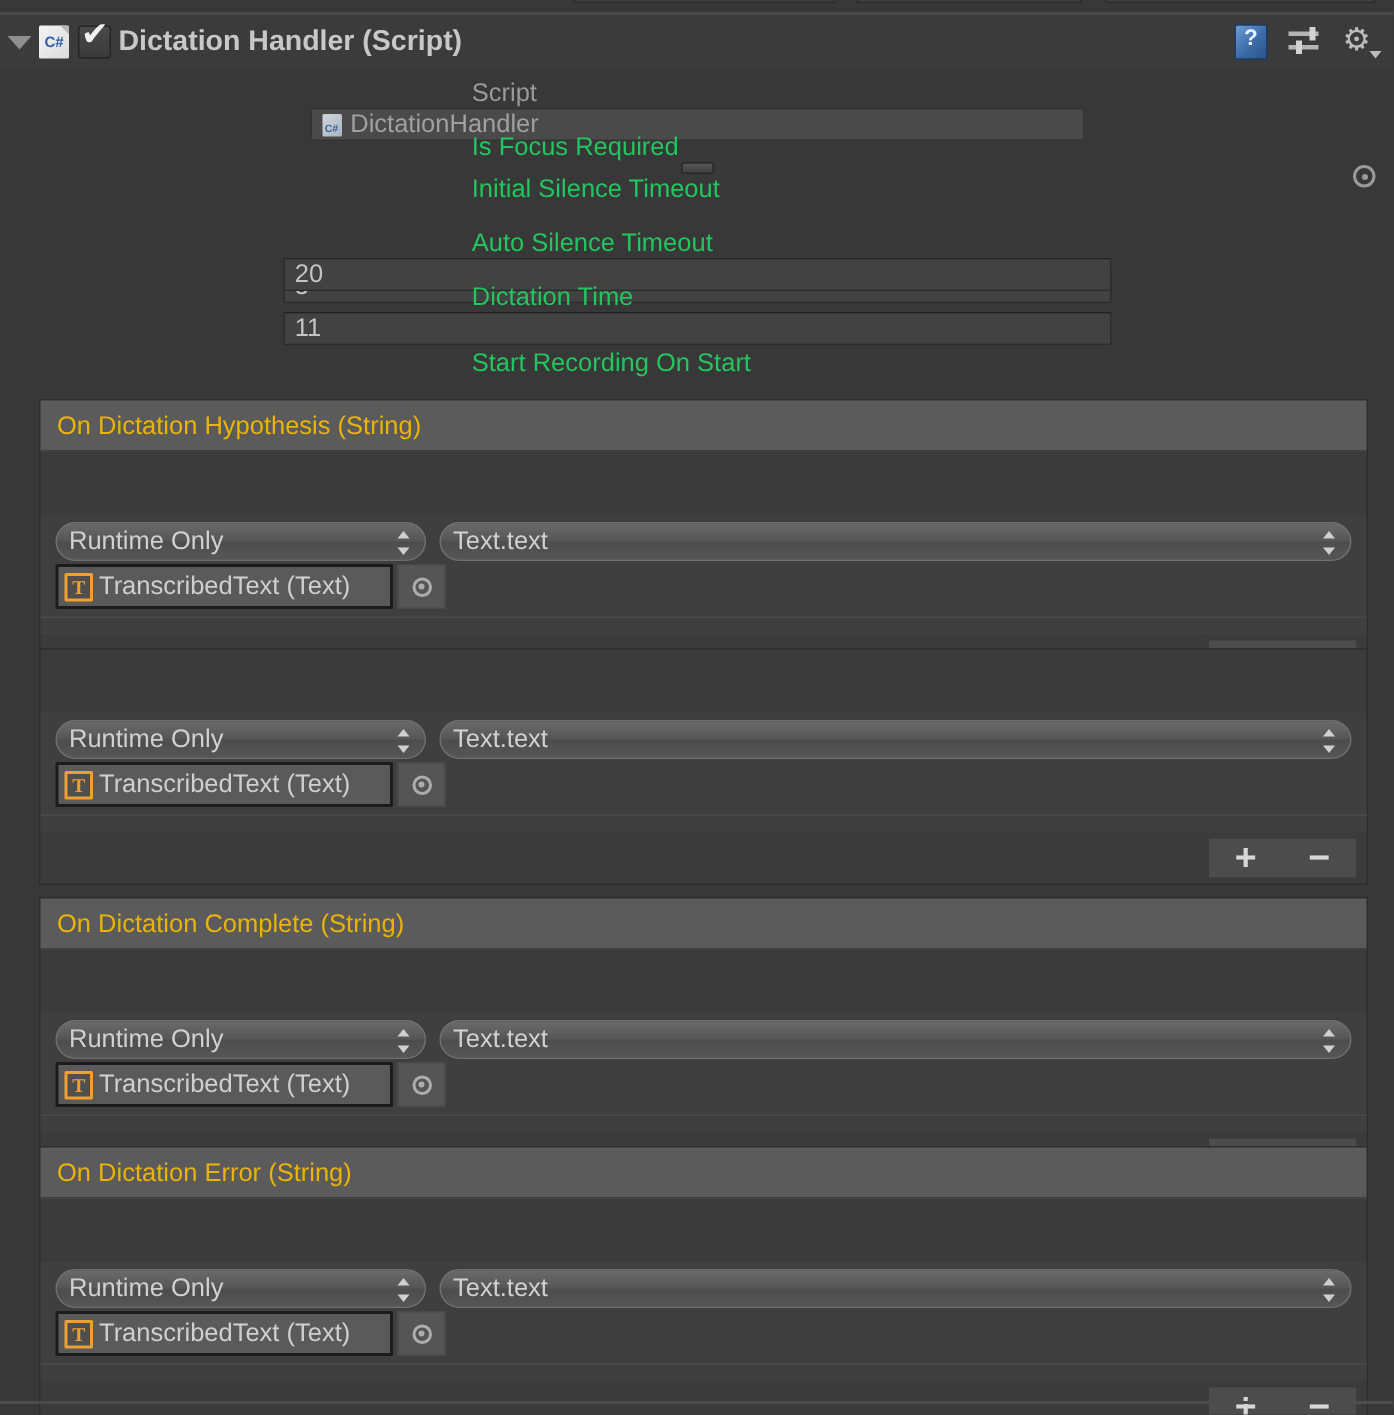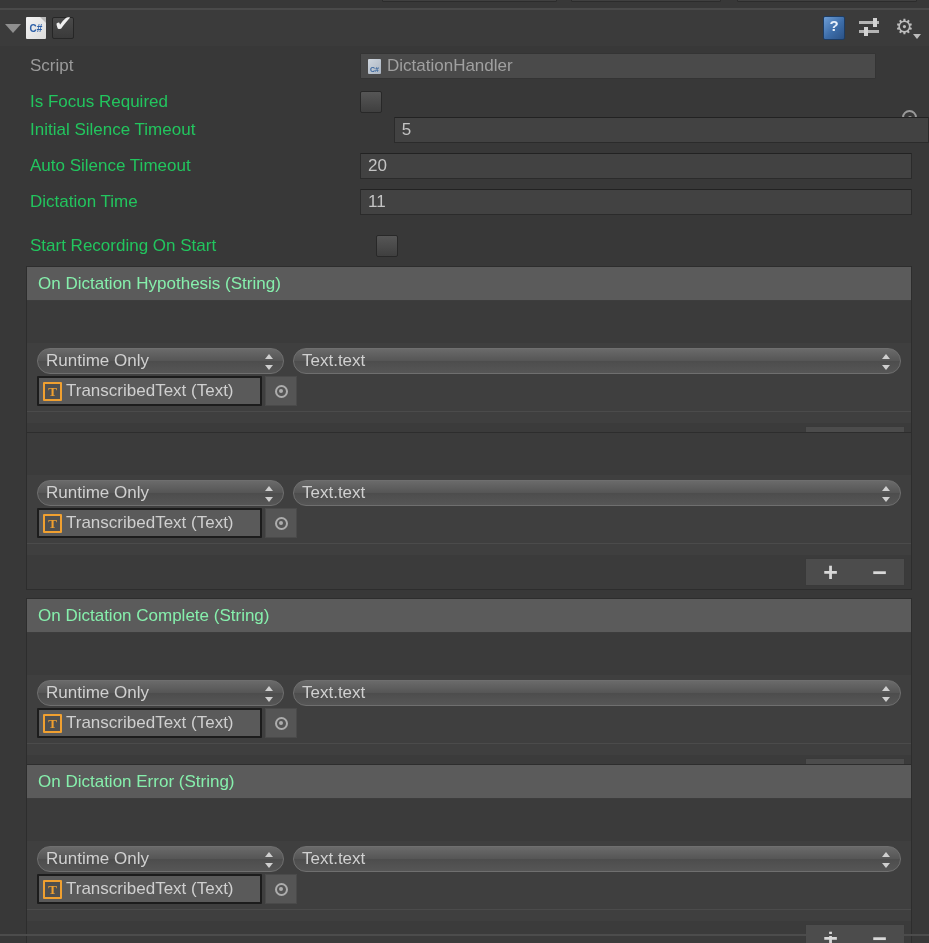--- a/index.html
+++ b/index.html
@@ -81,21 +81,21 @@
   .ic-preset .k2 { position: absolute; top: 9px; left: 5px; width: 4px; height: 9px; background: #d2d2d2; }
   .ic-gear { width: 24px; height: 24px; position: relative; cursor: pointer;
     font-size: 21px; color: #bcbcbc; line-height: 22px; }
   .ic-gear::after {
     content: ""; position: absolute; right: -2px; bottom: 1px;
     border-left: 4px solid transparent; border-right: 4px solid transparent;
     border-top: 5px solid #bcbcbc;
   }
 
   
-  .prop-row { position: absolute; left: 0; width: 929px; height: 28px; display: flex; align-items: center; }
+  .prop-row { position: absolute; left: 0; width: 929px; height: 28px; display: flex; align-items: center; flex-direction: column; }
   .prop-label {
     width: 360px; padding-left: 30px;
     font-size: 17px; color: #22c55e; white-space: nowrap;
   }
   .prop-label.dim { color: #9a9a9a; }
   .field-box {
     height: 26px; background: #424242;
     border: 1px solid #2b2b2b; border-top-color: #222;
     border-radius: 1px;
     display: flex; align-items: center;
@@ -129,21 +129,21 @@
 
   
   .event-block {
     position: absolute; left: 26px; width: 886px;
     background: #3b3b3b; border: 1px solid #2d2d2d;
   }
   .evt-header {
     height: 34px; background: #5b5b5b;
     border-bottom: 1px solid #3d3d3d;
     display: flex; align-items: center; padding-left: 11px;
-    font-size: 17px; color: #86efac; white-space: nowrap;
+    font-size: 17px; color: #eab308; white-space: nowrap;
   }
   .evt-body { background: #3f3f3f; padding: 5px 0 0 0; position: relative; margin-top: 42px; }
   .evt-row1 { display: flex; align-items: center; padding: 0 10px; gap: 9px; }
   .evt-row2 { display: flex; align-items: center; padding: 2px 10px 0 10px; }
 
   .dropdown {
     height: 26px; border-radius: 13px;
     background: linear-gradient(180deg,#6a6a6a 0%,#565656 48%,#4d4d4d 52%,#565656 100%);
     border: 1px solid #6f6f6f;
     display: flex; align-items: center; padding: 0 8px;
@@ -218,20 +218,21 @@
     <div class="top-field" style="left:737px;width:180px;"></div>
   </div>
   <div class="top-sep"></div>
 
   <div class="comp-header">
     <div class="foldout">
         <i></i>
       </div>
     <div class="cs-icon">C#</div>
     <div class="enable-check"></div>
+    <div class="comp-title">Dictation Handler (Script)</div>
   </div>
   <div class="header-icons">
     <div class="ic-help">
       <div class="bk"></div>
         <div class="q">?</div>
     </div>
     <div class="ic-preset">
       <span class="l1"></span>
         <span class="l2"></span>
         <i class="k1"></i>

